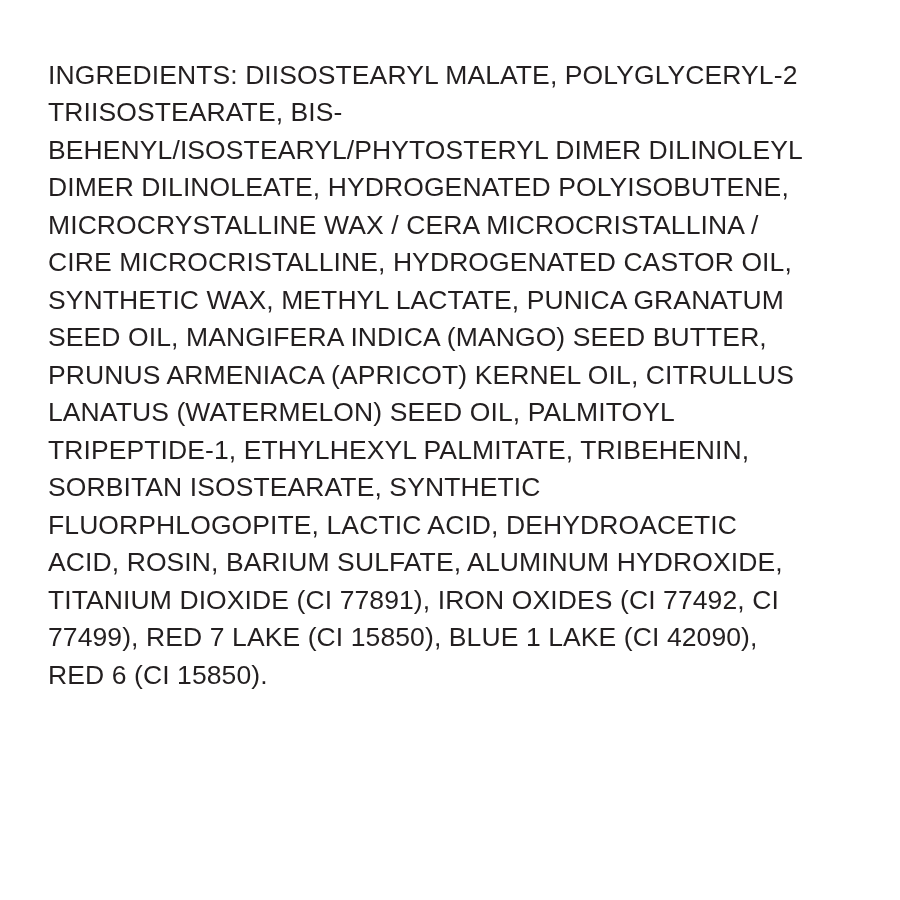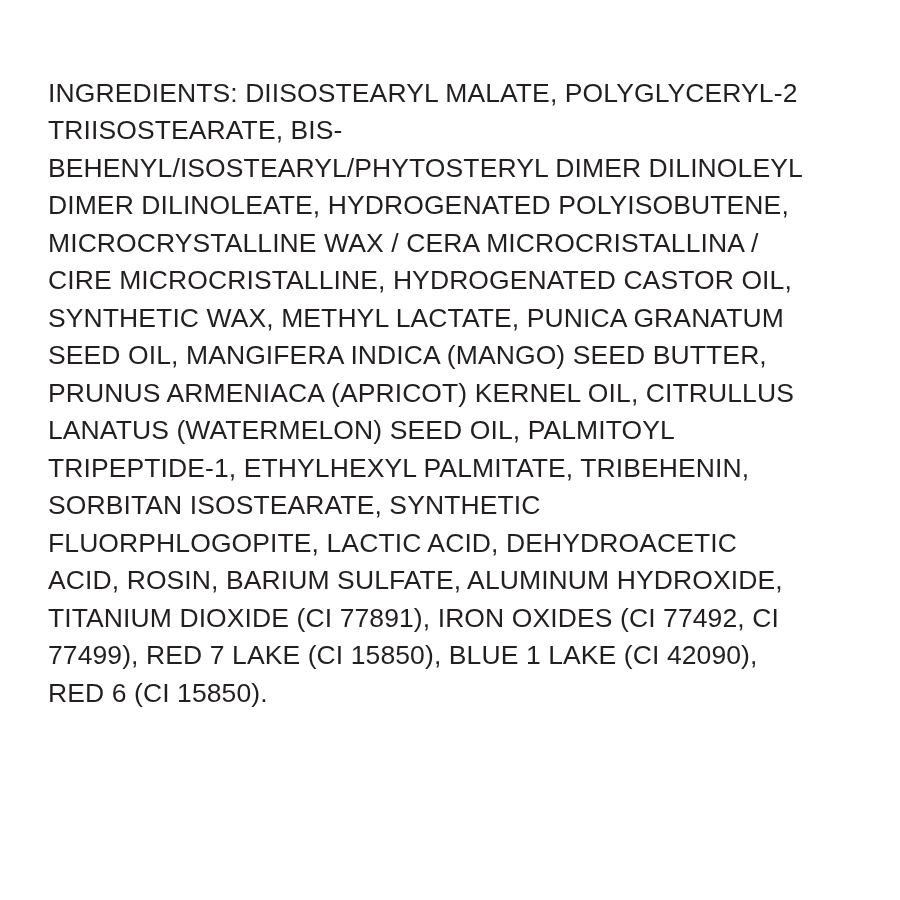--- a/index.html
+++ b/index.html
@@ -11,21 +11,21 @@
     height: 900px;
     background: #ffffff;
     font-family: "Liberation Sans", sans-serif;
     color: #231f20;
     overflow: hidden;
   }
   .page {
     box-sizing: border-box;
     width: 900px;
     height: 900px;
-    padding: 48px 88px 0 48px;
+    padding: 30px 88px 0 48px;
     background: #ffffff;
   }
   .ingredients-block {
     font-size: 26.5px;
     line-height: 37.5px;
     letter-spacing: 0.1px;
     text-align: left;
     font-weight: 400;
     color: #231f20;
     white-space: pre-wrap;

